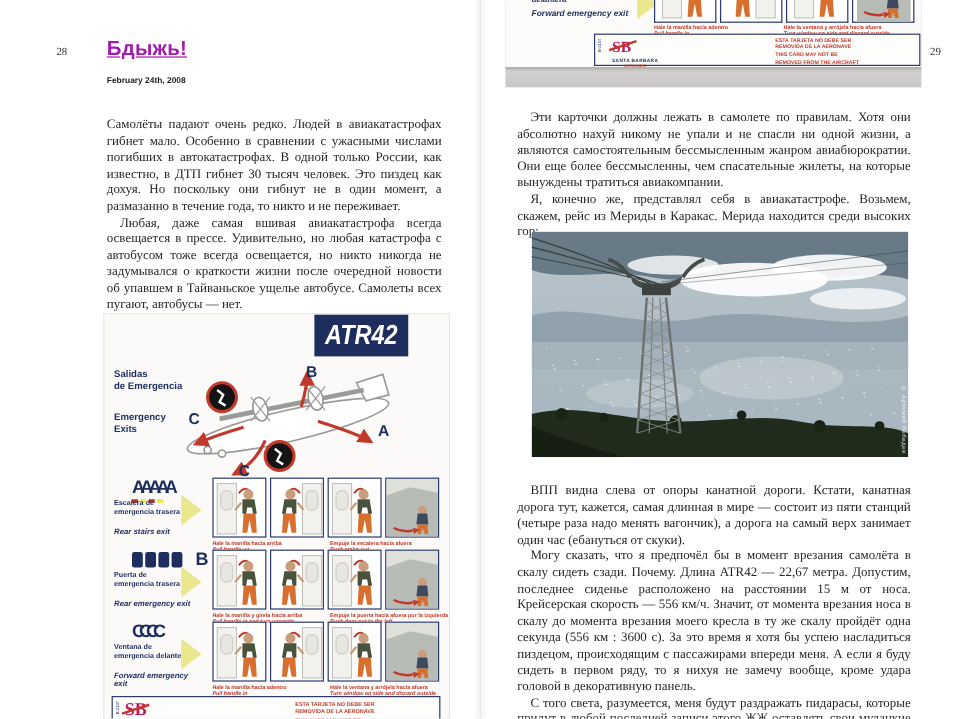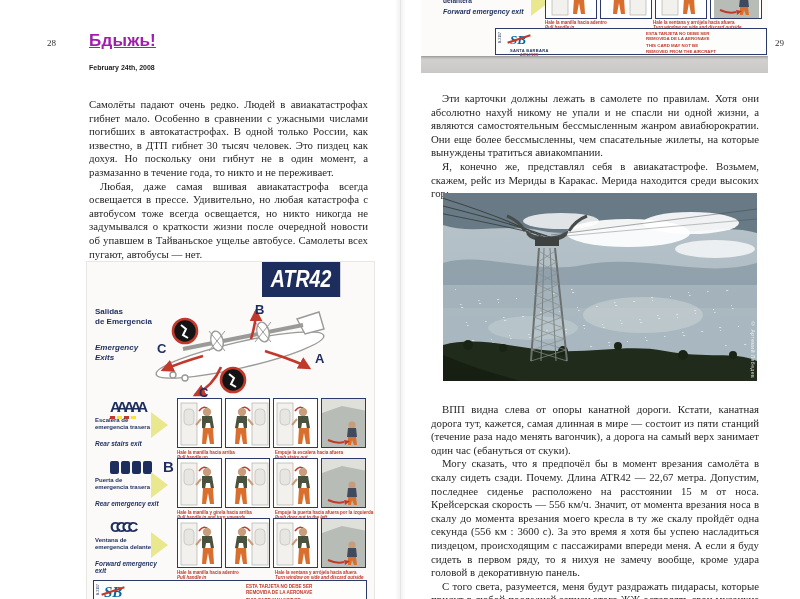--- a/index.html
+++ b/index.html
@@ -23,21 +23,21 @@
   
   .atr-card{position:absolute;left:87px;top:262px;width:287px;height:337px;overflow:hidden;
      background:#fbfaf8;box-shadow:0 0 0 1px #e8e7e3;font-family:"Liberation Sans",sans-serif;}
   .hdr-yellow{position:absolute;left:6px;top:2px;width:148px;height:33px;background:#f2e43e;
      color:#1c2d5e;font-weight:bold;font-style:italic;font-size:11px;line-height:13px;padding:3px 0 0 5px;box-sizing:border-box;}
   .hdr-navy{position:absolute;left:175px;top:0px;width:92px;height:35px;background:#1c2d5e;
      color:#ffffff;font-weight:bold;font-style:italic;font-size:23px;text-align:center;line-height:35px;
      transform:scaleX(.85);transform-origin:left top;}
   .plane-zone{position:absolute;left:0;top:37px;width:287px;height:100px;}
   .exlbl{position:absolute;color:#1c2d5e;font-weight:bold;font-size:8px;line-height:9.5px;}
-  .exlbl.it{font-style:italic;}
+  .exlbl.it{}
   .plane-letter{position:absolute;color:#1c2d5e;font-weight:bold;font-size:13px;}
   .rowsec{position:absolute;left:6px;width:276px;height:58px;}
   .row-icon{position:absolute;left:2px;top:0;color:#1c2d5e;font-weight:bold;font-size:15px;letter-spacing:-4px;margin-left:15px;}
   .icon-a::after{content:"";display:block;width:5px;height:3px;background:#c0392b;
      box-shadow:7px 0 0 #f2e43e,14px 0 0 #c0392b,21px 0 0 #f2e43e;margin-top:1px;}
   .icon-b{letter-spacing:0;}
   .icon-b::before{content:"";display:inline-block;width:9px;height:13px;background:#1c2d5e;border-radius:2px;
      box-shadow:11px 0 0 #1c2d5e,22px 0 0 #1c2d5e,33px 0 0 #1c2d5e;margin-right:44px;vertical-align:-2px;}
   .icon-c{letter-spacing:-5px;}
   .row-es{position:absolute;left:2px;top:19px;width:62px;color:#1c2d5e;font-weight:bold;font-size:6px;line-height:7px;}
@@ -47,21 +47,21 @@
   .rowsec .yarrow{left:58px;top:14px;}
   .panels{position:absolute;left:84px;top:0;width:192px;height:50px;display:flex;gap:3px;}
   .panel{width:45px;height:50px;background:#ffffff;border:1px solid #2b3a6b;box-sizing:border-box;position:relative;overflow:hidden;}
   .panel:nth-child(2) svg{transform:scaleX(-1);}
   .caps{position:absolute;left:84px;top:52px;width:192px;color:#c0392b;font-size:4.5px;line-height:5px;font-weight:bold;}
   .cap{position:absolute;top:0;white-space:nowrap;}
   .cap i{font-style:italic;}
   .cap.c2{left:98px;}
   .fband{position:absolute;left:6px;top:318px;width:274px;height:40px;border:1px solid #2b3a6b;background:#fdfdfb;box-sizing:border-box;}
   .sb{position:absolute;left:10px;top:2px;}
-  .sbtxt{font-family:"Liberation Serif",serif;font-weight:bold;font-style:italic;font-size:15px;color:#0369a1;position:relative;}
+  .sbtxt{font-family:"Liberation Serif",serif;font-weight:bold;font-size:15px;color:#be185d;position:relative;}
   .sbtxt::after{content:"";position:absolute;left:-3px;top:6px;width:24px;height:2px;background:#c0392b;transform:rotate(-18deg);}
   .sbsub{font-size:4px;color:#1c2d5e;font-weight:bold;letter-spacing:0.3px;}
   .sbsub .air{color:#c0392b;display:block;text-align:center;font-size:3.5px;}
   .fwarn{position:absolute;left:152px;top:3px;width:116px;color:#c0392b;font-weight:bold;font-size:4.6px;line-height:5.6px;}
   .fwarn .g{margin-top:3px;}
   .vreg{position:absolute;left:2px;top:3px;font-size:3.5px;color:#1c2d5e;writing-mode:vertical-rl;transform:rotate(180deg);}
   
   .card29{position:absolute;left:421px;top:0;width:347px;height:73px;overflow:hidden;background:#faf9f6;}
   .c29-gray{position:absolute;left:0;top:55px;width:347px;height:18px;
      background:linear-gradient(#bfbdbc,#d2d0cf 30%,#cac8c7);}
@@ -526,16 +526,16 @@
       <path d="M84,42 C90,51 118,51 124,42 L126,36 C118,46 90,46 82,36 Z" fill="#474b4a"></path>
       <path d="M82,38 C77,30 72,26 64,23" stroke="#474b4a" stroke-width="3" fill="none"></path>
       <path d="M126,38 C131,30 136,26 144,23" stroke="#474b4a" stroke-width="3" fill="none"></path>
       <rect x="92" y="44" width="24" height="9" fill="#3d4140"></rect>
     </g>
   </svg>
   <div class="wm">© Артемий Лебедев</div>
 </div>
 
 <div class="textcol" id="rightcol-bottom">
-  <p class="ind">ВПП видна слева от опоры канатной дороги. Кстати, канатная дорога тут, кажется, самая длинная в мире — состоит из пяти станций (течение раза надо менять вагончик), а дорога на самый верх занимает один час (ебануться от скуки).</p>
+  <p class="ind">ВПП видна слева от опоры канатной дороги. Кстати, канатная дорога тут, кажется, самая длинная в мире — состоит из пяти станций (четыре раза надо менять вагончик), а дорога на самый верх занимает один час (ебануться от скуки).</p>
   <p class="ind">Могу сказать, что я предпочёл бы в момент врезания самолёта в скалу сидеть сзади. Почему. Длина ATR42 — 22,67 метра. Допустим, последнее сиденье расположено на расстоянии 15 м от носа. Крейсерская скорость — 556 км/ч. Значит, от момента врезания носа в скалу до момента врезания моего кресла в ту же скалу пройдёт одна секунда (556 км : 3600 с). За это время я хотя бы успею насладиться пиздецом, происходящим с пассажирами впереди меня. А если я буду сидеть в первом ряду, то я нихуя не замечу вообще, кроме удара головой в декоративную панель.</p>
   <p class="ind">С того света, разумеется, меня будут раздражать пидарасы, которые придут в любой последней записи этого ЖЖ оставлять свои мудацкие соболезнования.</p>
 </div>
 
 </body></html>

